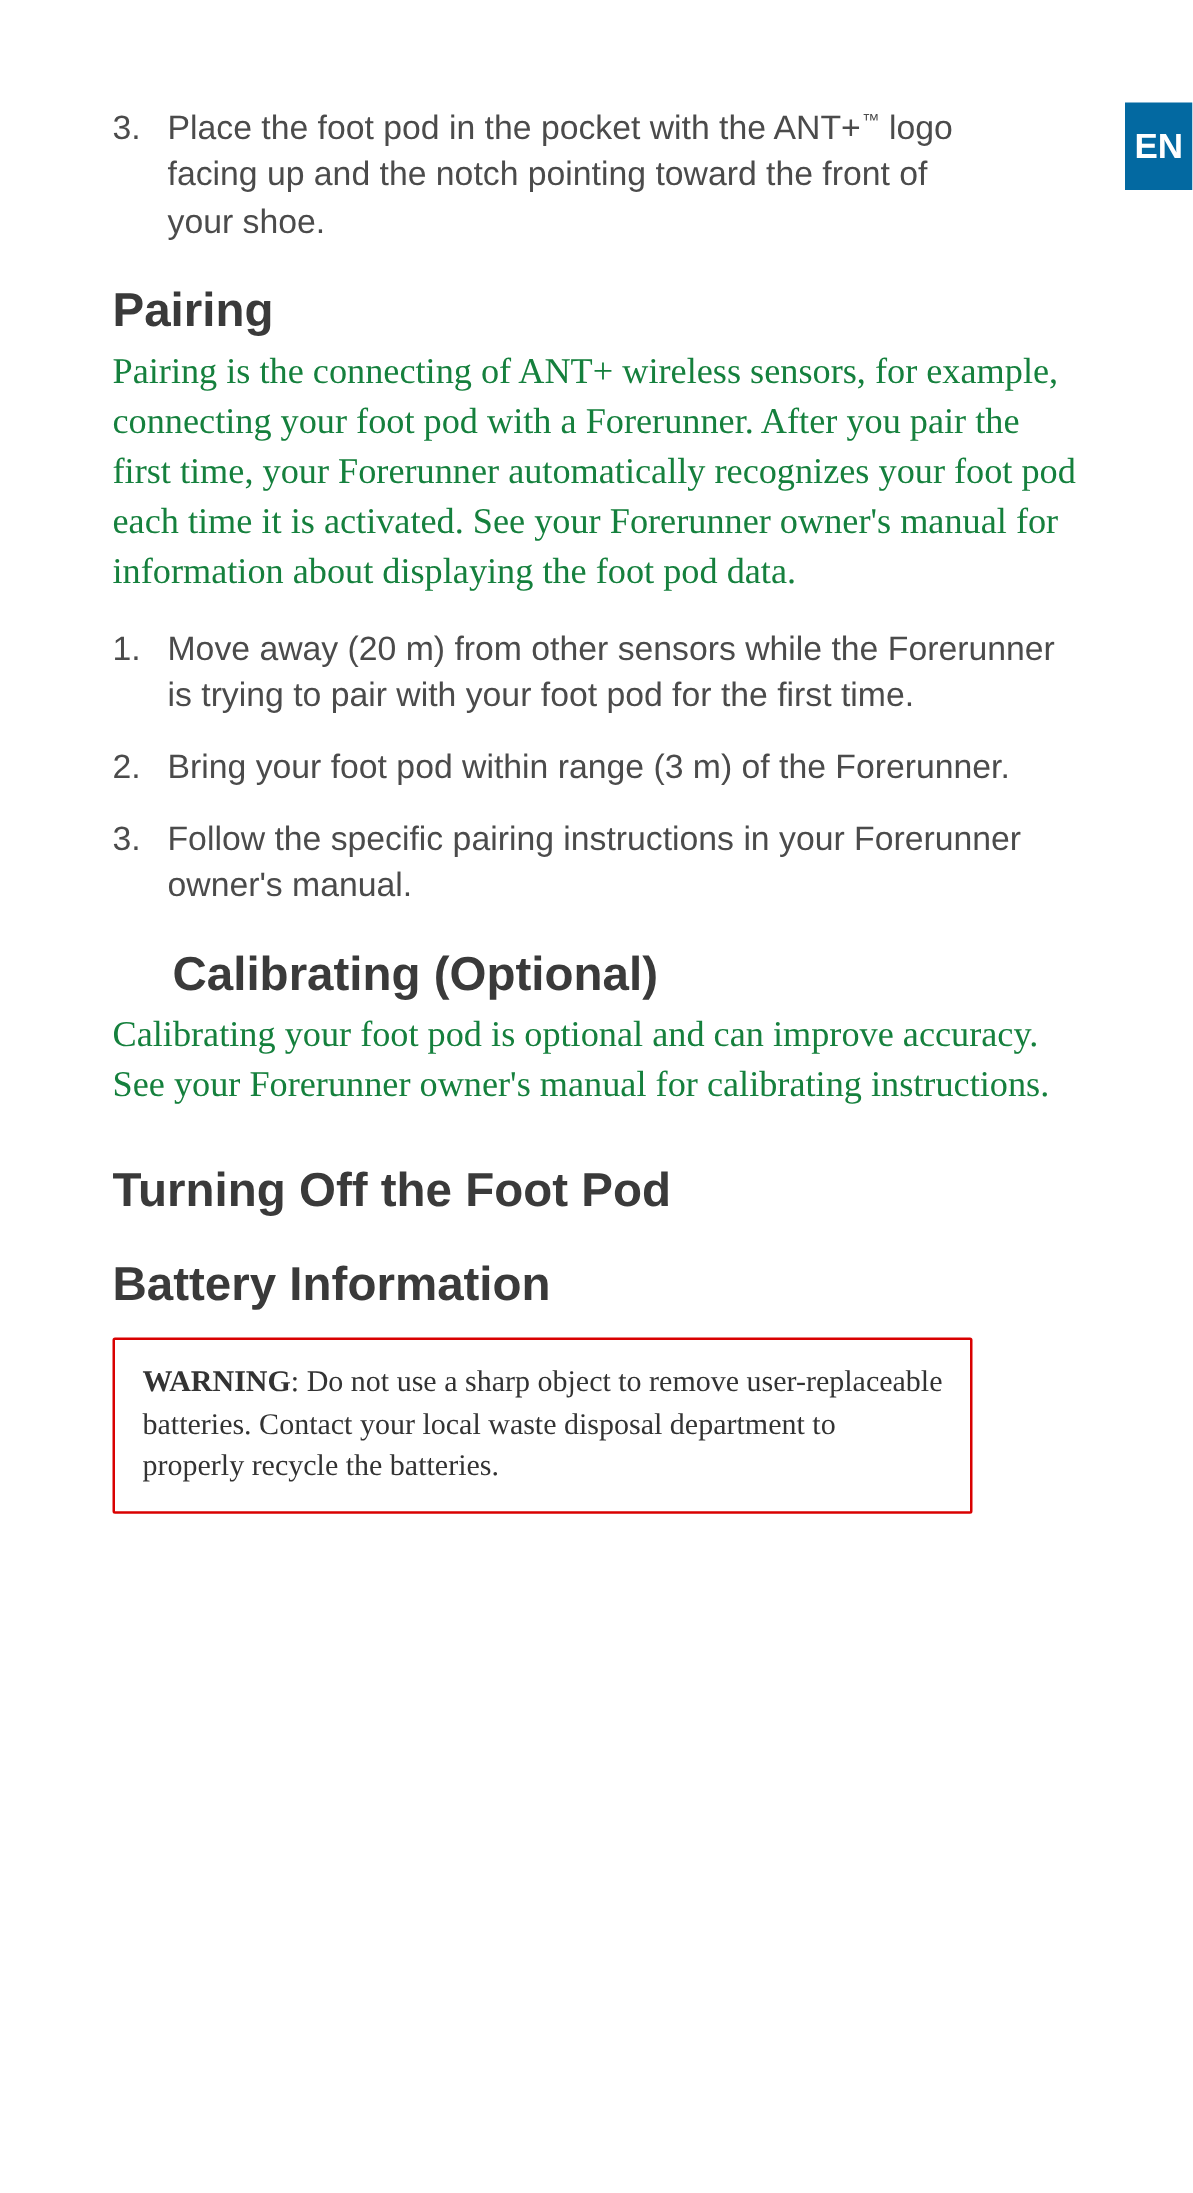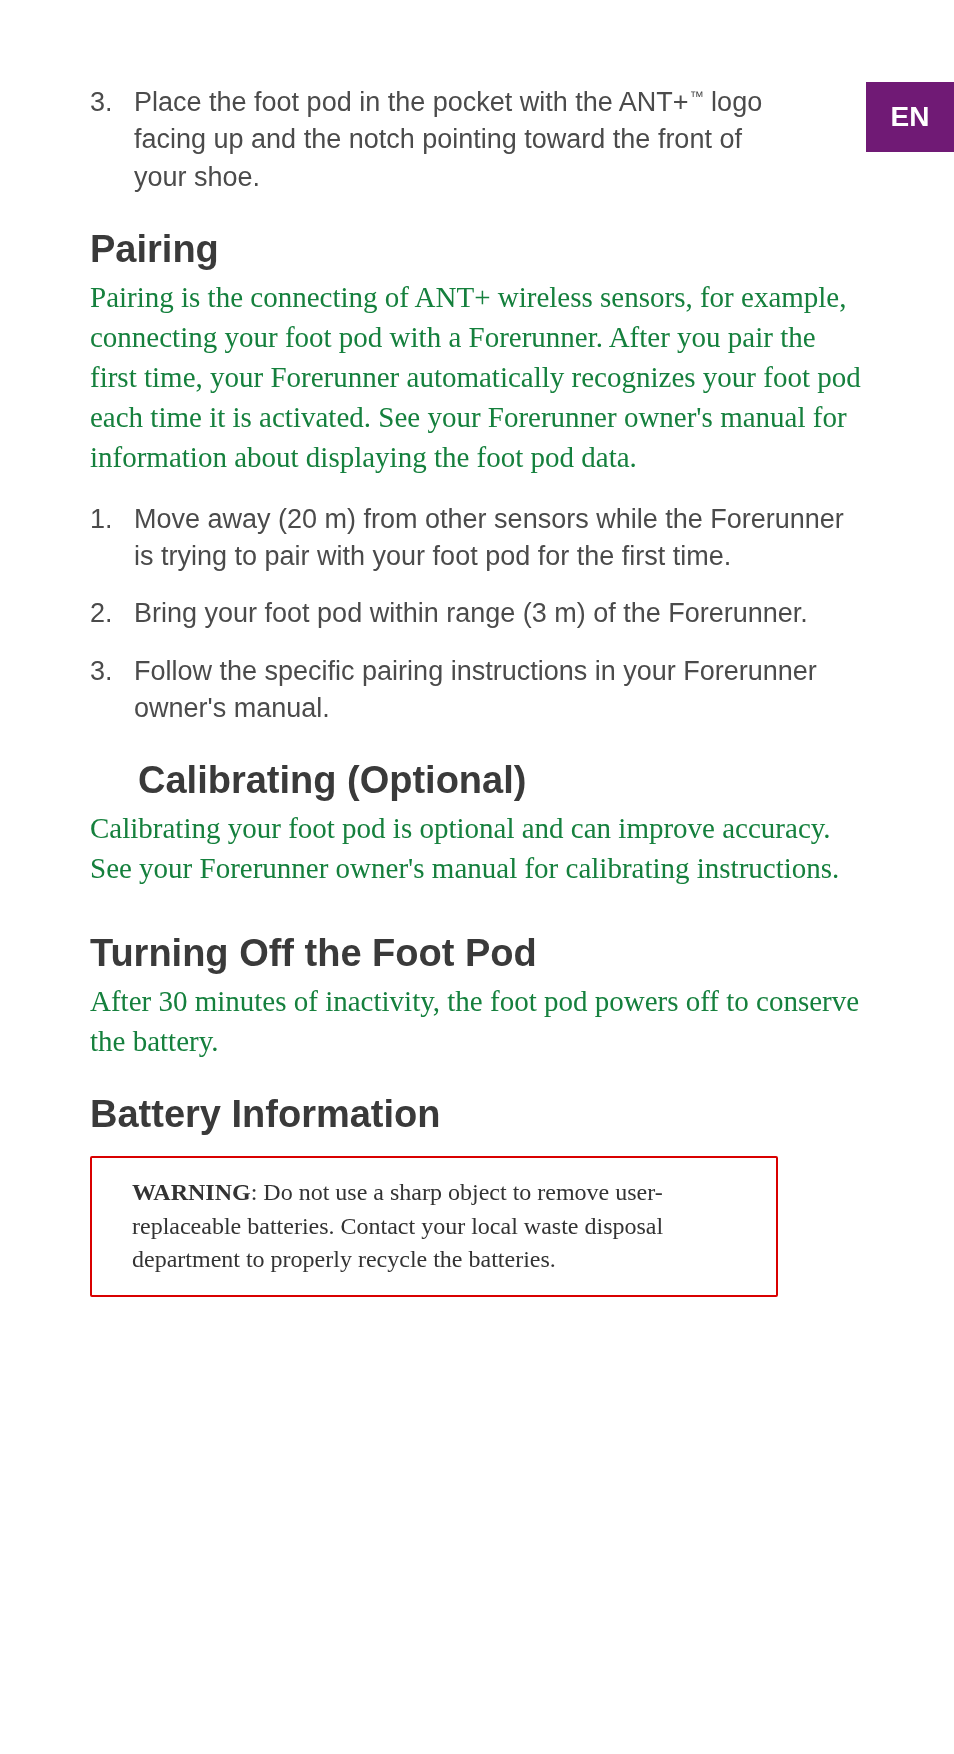--- a/index.html
+++ b/index.html
@@ -18,23 +18,23 @@
     .page {
       width: 100%;
       height: 100%;
       padding: 84px 90px 0 90px;
       position: relative;
     }
     .lang-tab {
       position: absolute;
       right: 0;
       top: 82px;
-      width: 88px;
+      width: 54px;
       height: 70px;
-      background: #701a75;
+      background: #0369a1;
       color: #ffffff;
       display: flex;
       align-items: center;
       justify-content: center;
       font-size: 28px;
       font-weight: bold;
       font-family: Arial, Helvetica, sans-serif;
     }
     .list-item {
       display: flex;
@@ -74,21 +74,21 @@
       line-height: 1.38;
     }
     .ordered-list {
       margin-top: 24px;
     }
     .ordered-list .list-item {
       margin-bottom: 20px;
     }
     .warning-box {
       border: 2.5px solid #d90000;
-      padding: 18px 22px 18px 40px;
+      padding: 18px 22px 18px 22px;
       margin-top: 20px;
       margin-bottom: 42px;
       width: 688px;
       border-radius: 2px;
     }
     .warning-text {
       font-family: Georgia, 'Times New Roman', serif;
       font-size: 24px;
       color: #333333;
       line-height: 1.4;
@@ -138,21 +138,20 @@
     <div class="list-item">
       <div class="list-num">3.</div>
       <div class="list-text" style="padding-right:10px;">Follow the specific pairing instructions in your Forerunner owner's manual.</div>
     </div>
   </div>
 
   <div class="heading" style="margin-top:32px;margin-left:48px;">Calibrating (Optional)</div>
   <div class="body-text">Calibrating your foot pod is optional and can improve accuracy. See your Forerunner owner's manual for calibrating instructions.</div>
 
   <div class="heading" style="margin-top:44px;">Turning Off the Foot Pod</div>
-  <div class="body-text">After 30 minutes of inactivity, the foot pod powers off to conserve the battery.</div>
 
   <div class="heading" style="">Battery Information</div>
 
   <div class="warning-box">
     <div class="warning-text">
       <span class="warning-label">WARNING</span><span>: Do not use a sharp object to remove user-replaceable batteries. Contact your local waste disposal department to properly recycle the batteries.</span>
     </div>
   </div>
 
 

